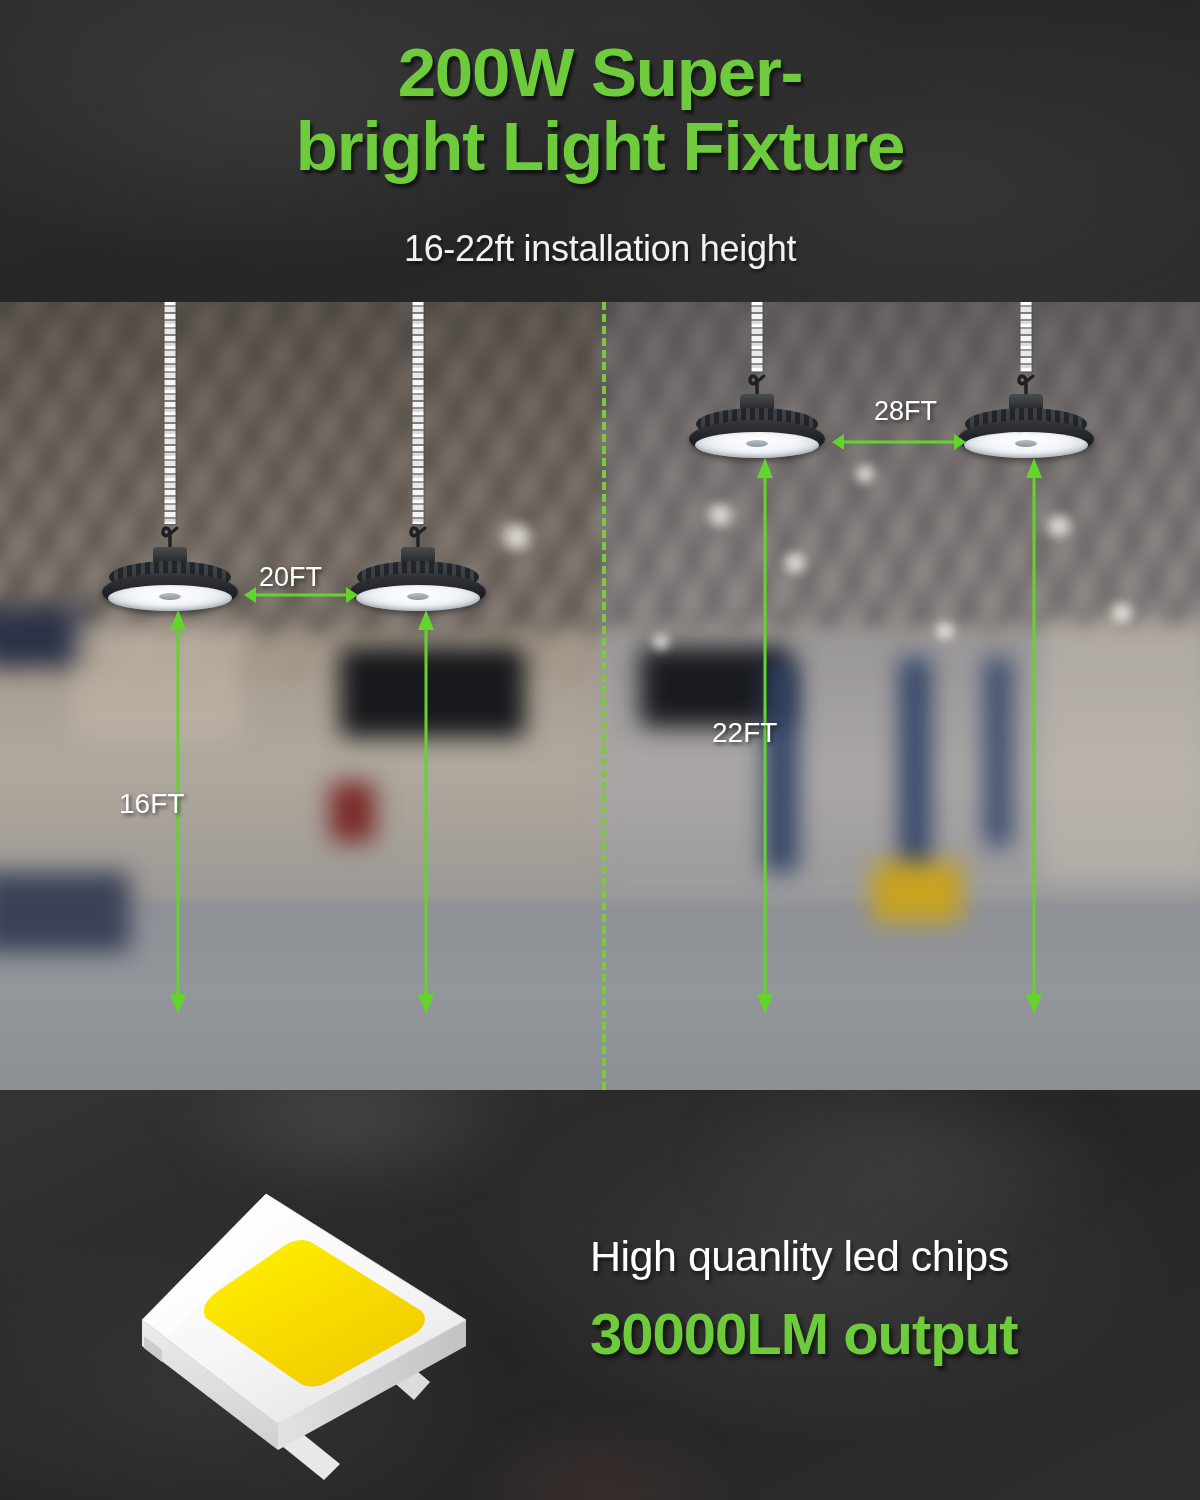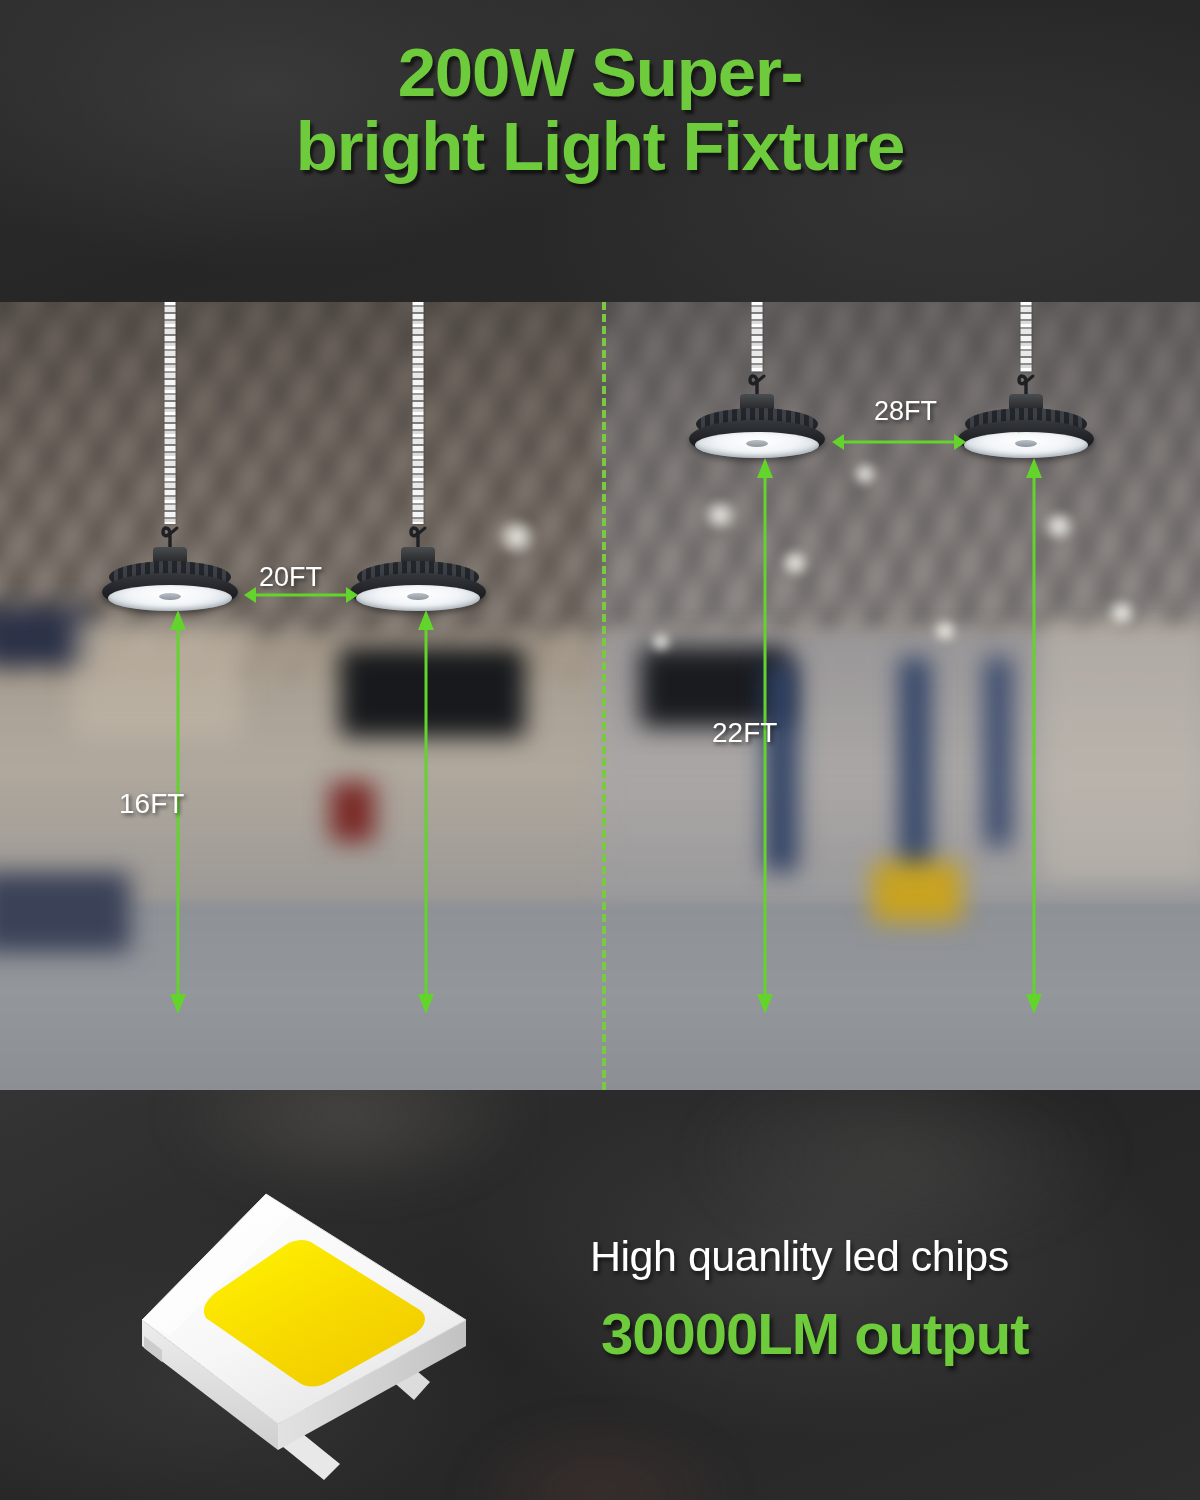--- a/index.html
+++ b/index.html
@@ -212,34 +212,34 @@
     letter-spacing:-.5px;
     text-shadow:2px 3px 4px rgba(0,0,0,.6);
     white-space:nowrap;
   }
   .lm-line {
     position:absolute; left:590px; top:1300px; z-index:10;
     color:#6ECB3C; font-size:58px; font-weight:bold;
     letter-spacing:-1px;
     text-shadow:3px 4px 4px rgba(0,0,0,.6);
     white-space:nowrap;
-    margin-left:11px;
   }
 
   
   .led-wrap { position:absolute; left:118px; top:1150px; width:390px; height:330px; z-index:10; }
 </style>
 </head>
 <body>
 
 <div class="page">
 
   <div class="header">
     <div class="header-title">200W Super-
 bright Light Fixture</div>
+    <div class="header-sub">16-22ft installation height</div>
   </div>
 
   <div class="scene">
 
     <div class="ceiling"></div>
     <div class="ceiling-right"></div>
     <div class="wall"></div>
     <div class="wall-right"></div>
     <div class="floor"></div>
 

